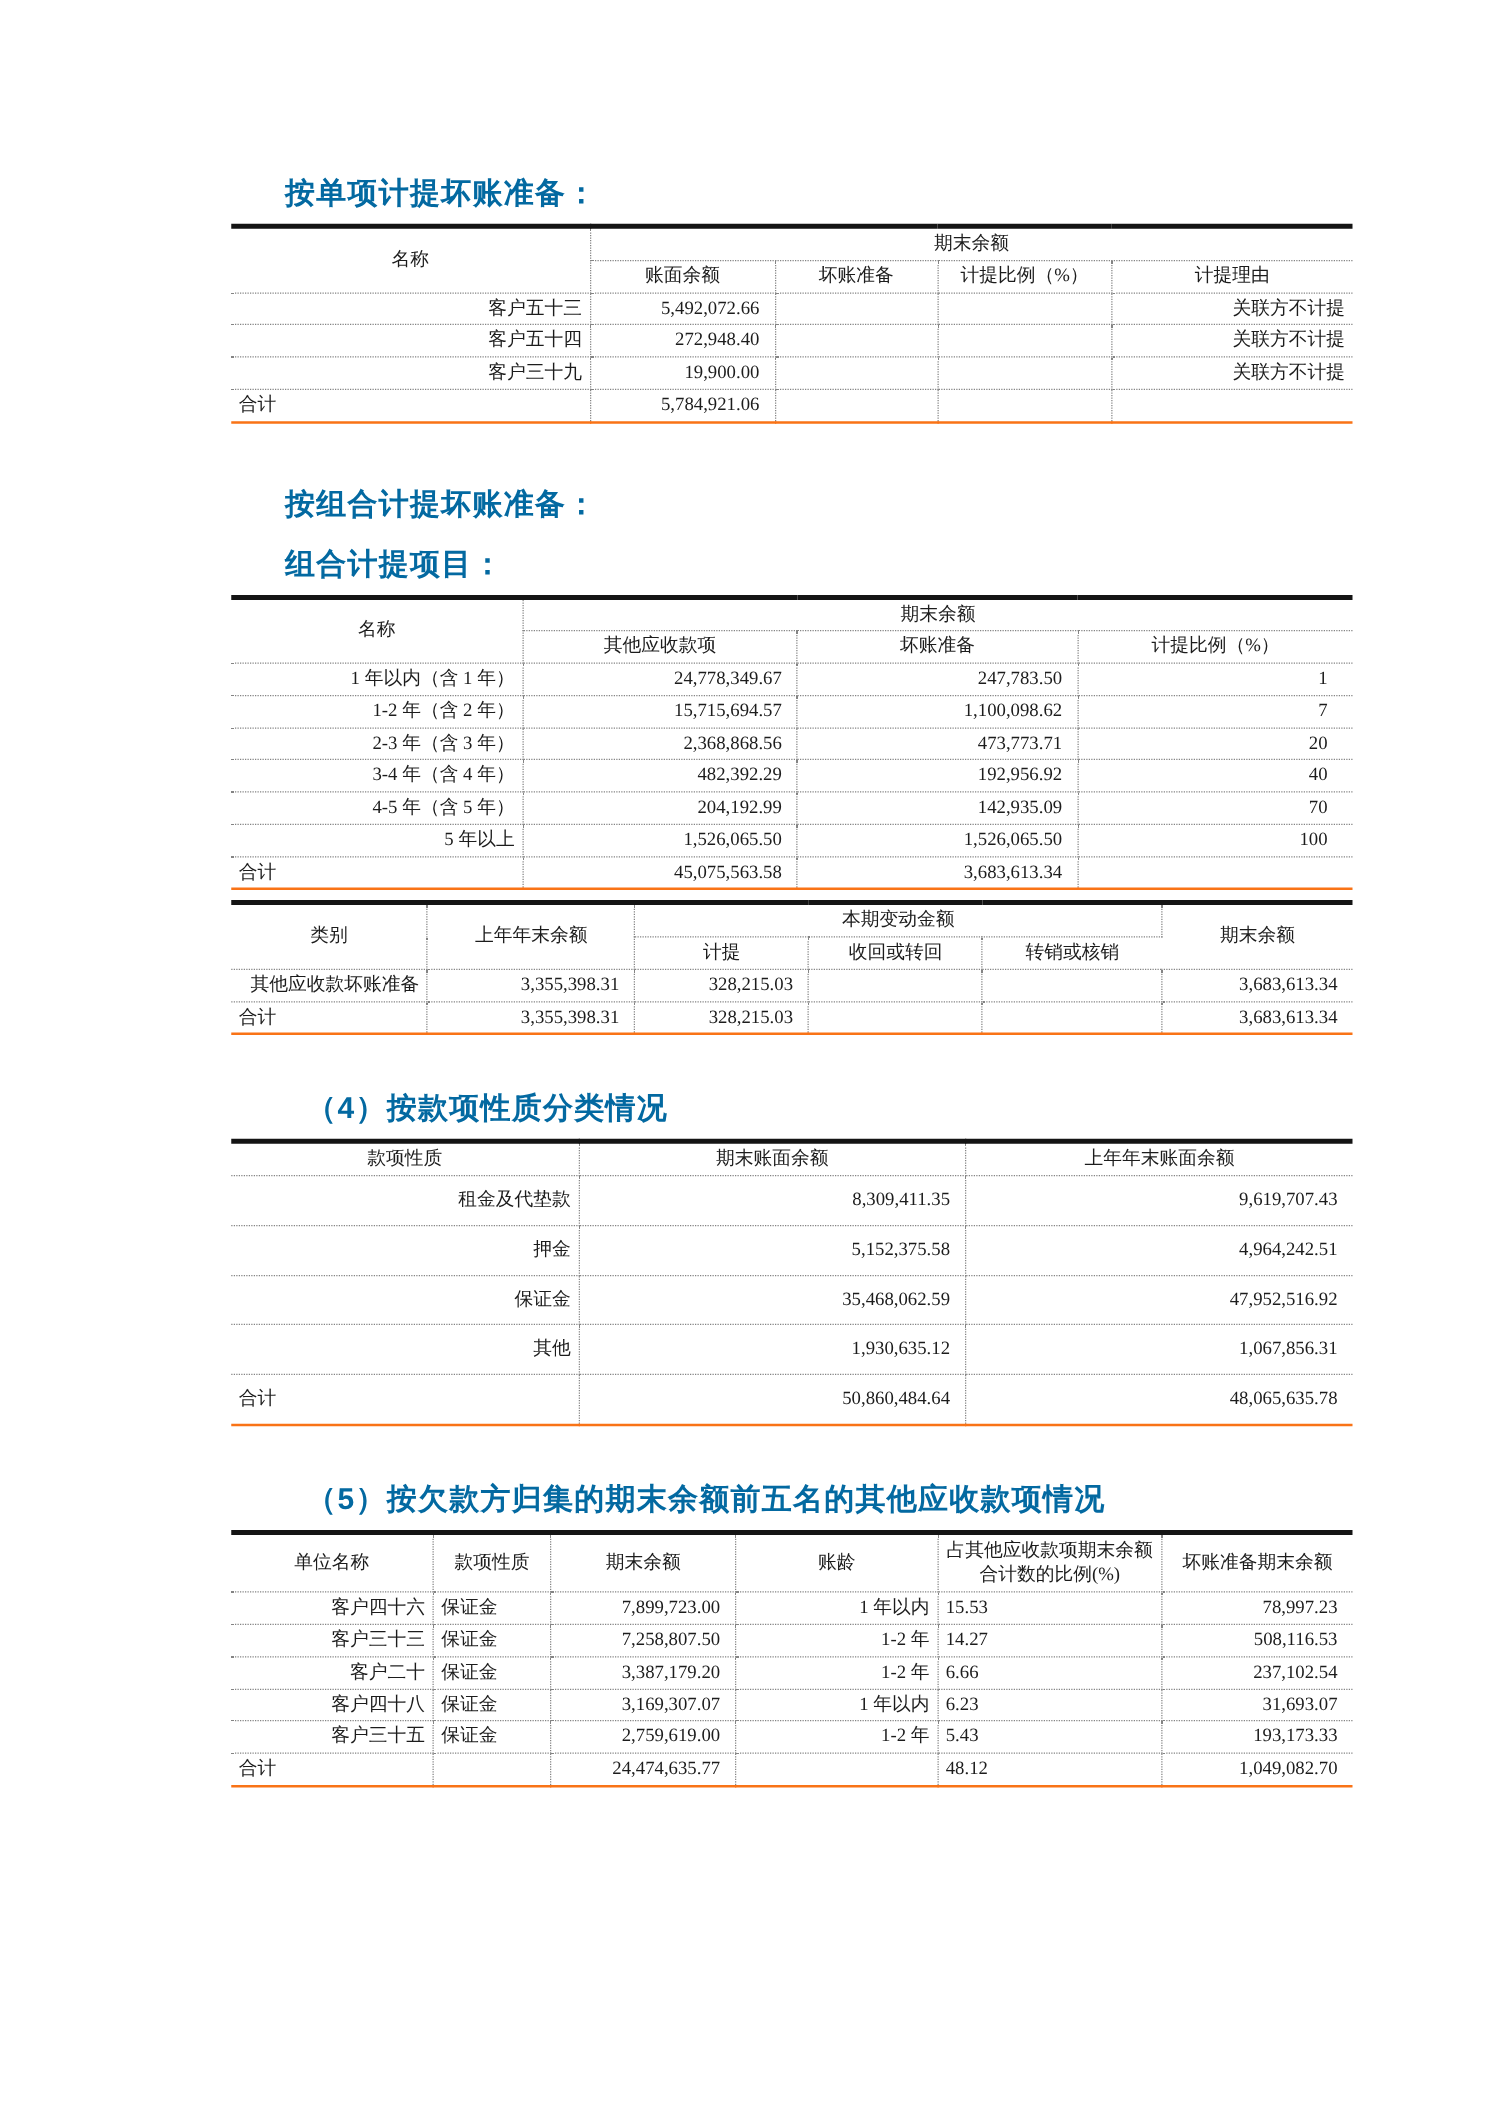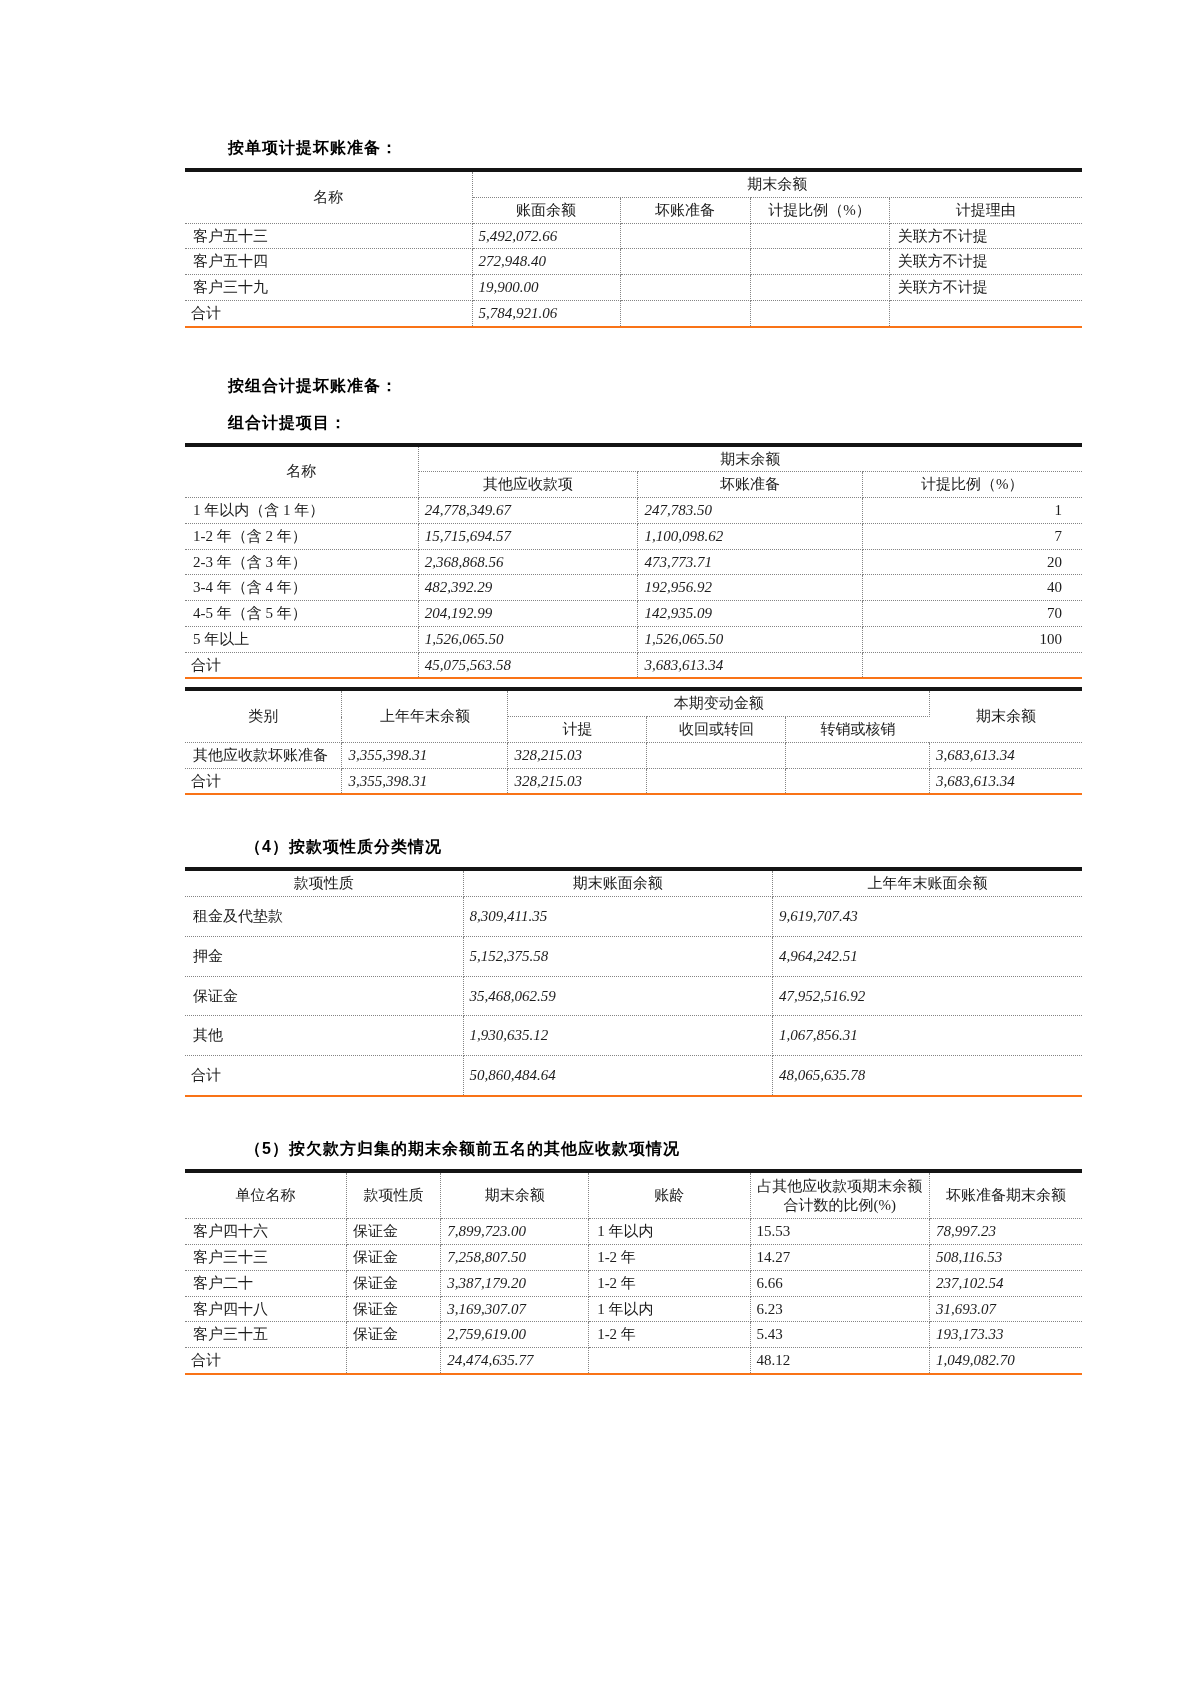--- a/index.html
+++ b/index.html
@@ -4,21 +4,21 @@
 <style>
   html,body { margin:0; padding:0; }
   body {
     width:1200px; height:1697px; background:#ffffff;
     font-family:"Liberation Serif","DejaVu Serif",serif;
     color:#1c1c1c; position:relative;
   }
   .content { width:897px; margin-left:185px; }
   .sec-title {
     font-family:"Liberation Sans","DejaVu Sans",sans-serif;
-    font-weight:bold; font-size:16px; color:#000000;
+    font-weight:bold; font-size:24px; color:#0369a1;
     margin:0 0 9px 43px; letter-spacing:1px;
   }
   .t1 { padding-top:138px; }
   .gap-lg { margin-top:48px; }
   .gap-md { margin-top:42px; }
   .sub-title { margin-top:16px; }
   table {
     width:100%; border-collapse:collapse; table-layout:fixed;
     font-size:15px; line-height:1.25;
     border-top:4px solid #141414; border-bottom:2px solid #f97316;
@@ -26,22 +26,22 @@
   }
   th, td {
     font-weight:normal; padding:3px 6px; vertical-align:middle;
     border-right:1px dotted #848484; border-bottom:1px dotted #848484;
     overflow:hidden;
   }
   th:last-child, td:last-child { border-right:none; }
   tr.last > th, tr.last > td { border-bottom:none; }
   td:empty::after, th:empty::after { content:"\00a0"; }
   th { text-align:center; }
-  .label { text-align:left; padding-left:8px;margin-top:13px; }
-  .num { text-align:left; padding-right:12px;font-style:italic; }
+  .label { text-align:right; padding-left:8px;margin-top:13px; }
+  .num { text-align:right; padding-right:12px; }
   .rationum { text-align:right; padding-right:20px; }
   .center { text-align:left; }
   .t4 td { padding-top:10px; padding-bottom:10px; }
   .t5h th { padding-top:4px; padding-bottom:4px; }
 </style>
 </head>
 <body>
 
 <div class="content">
 

